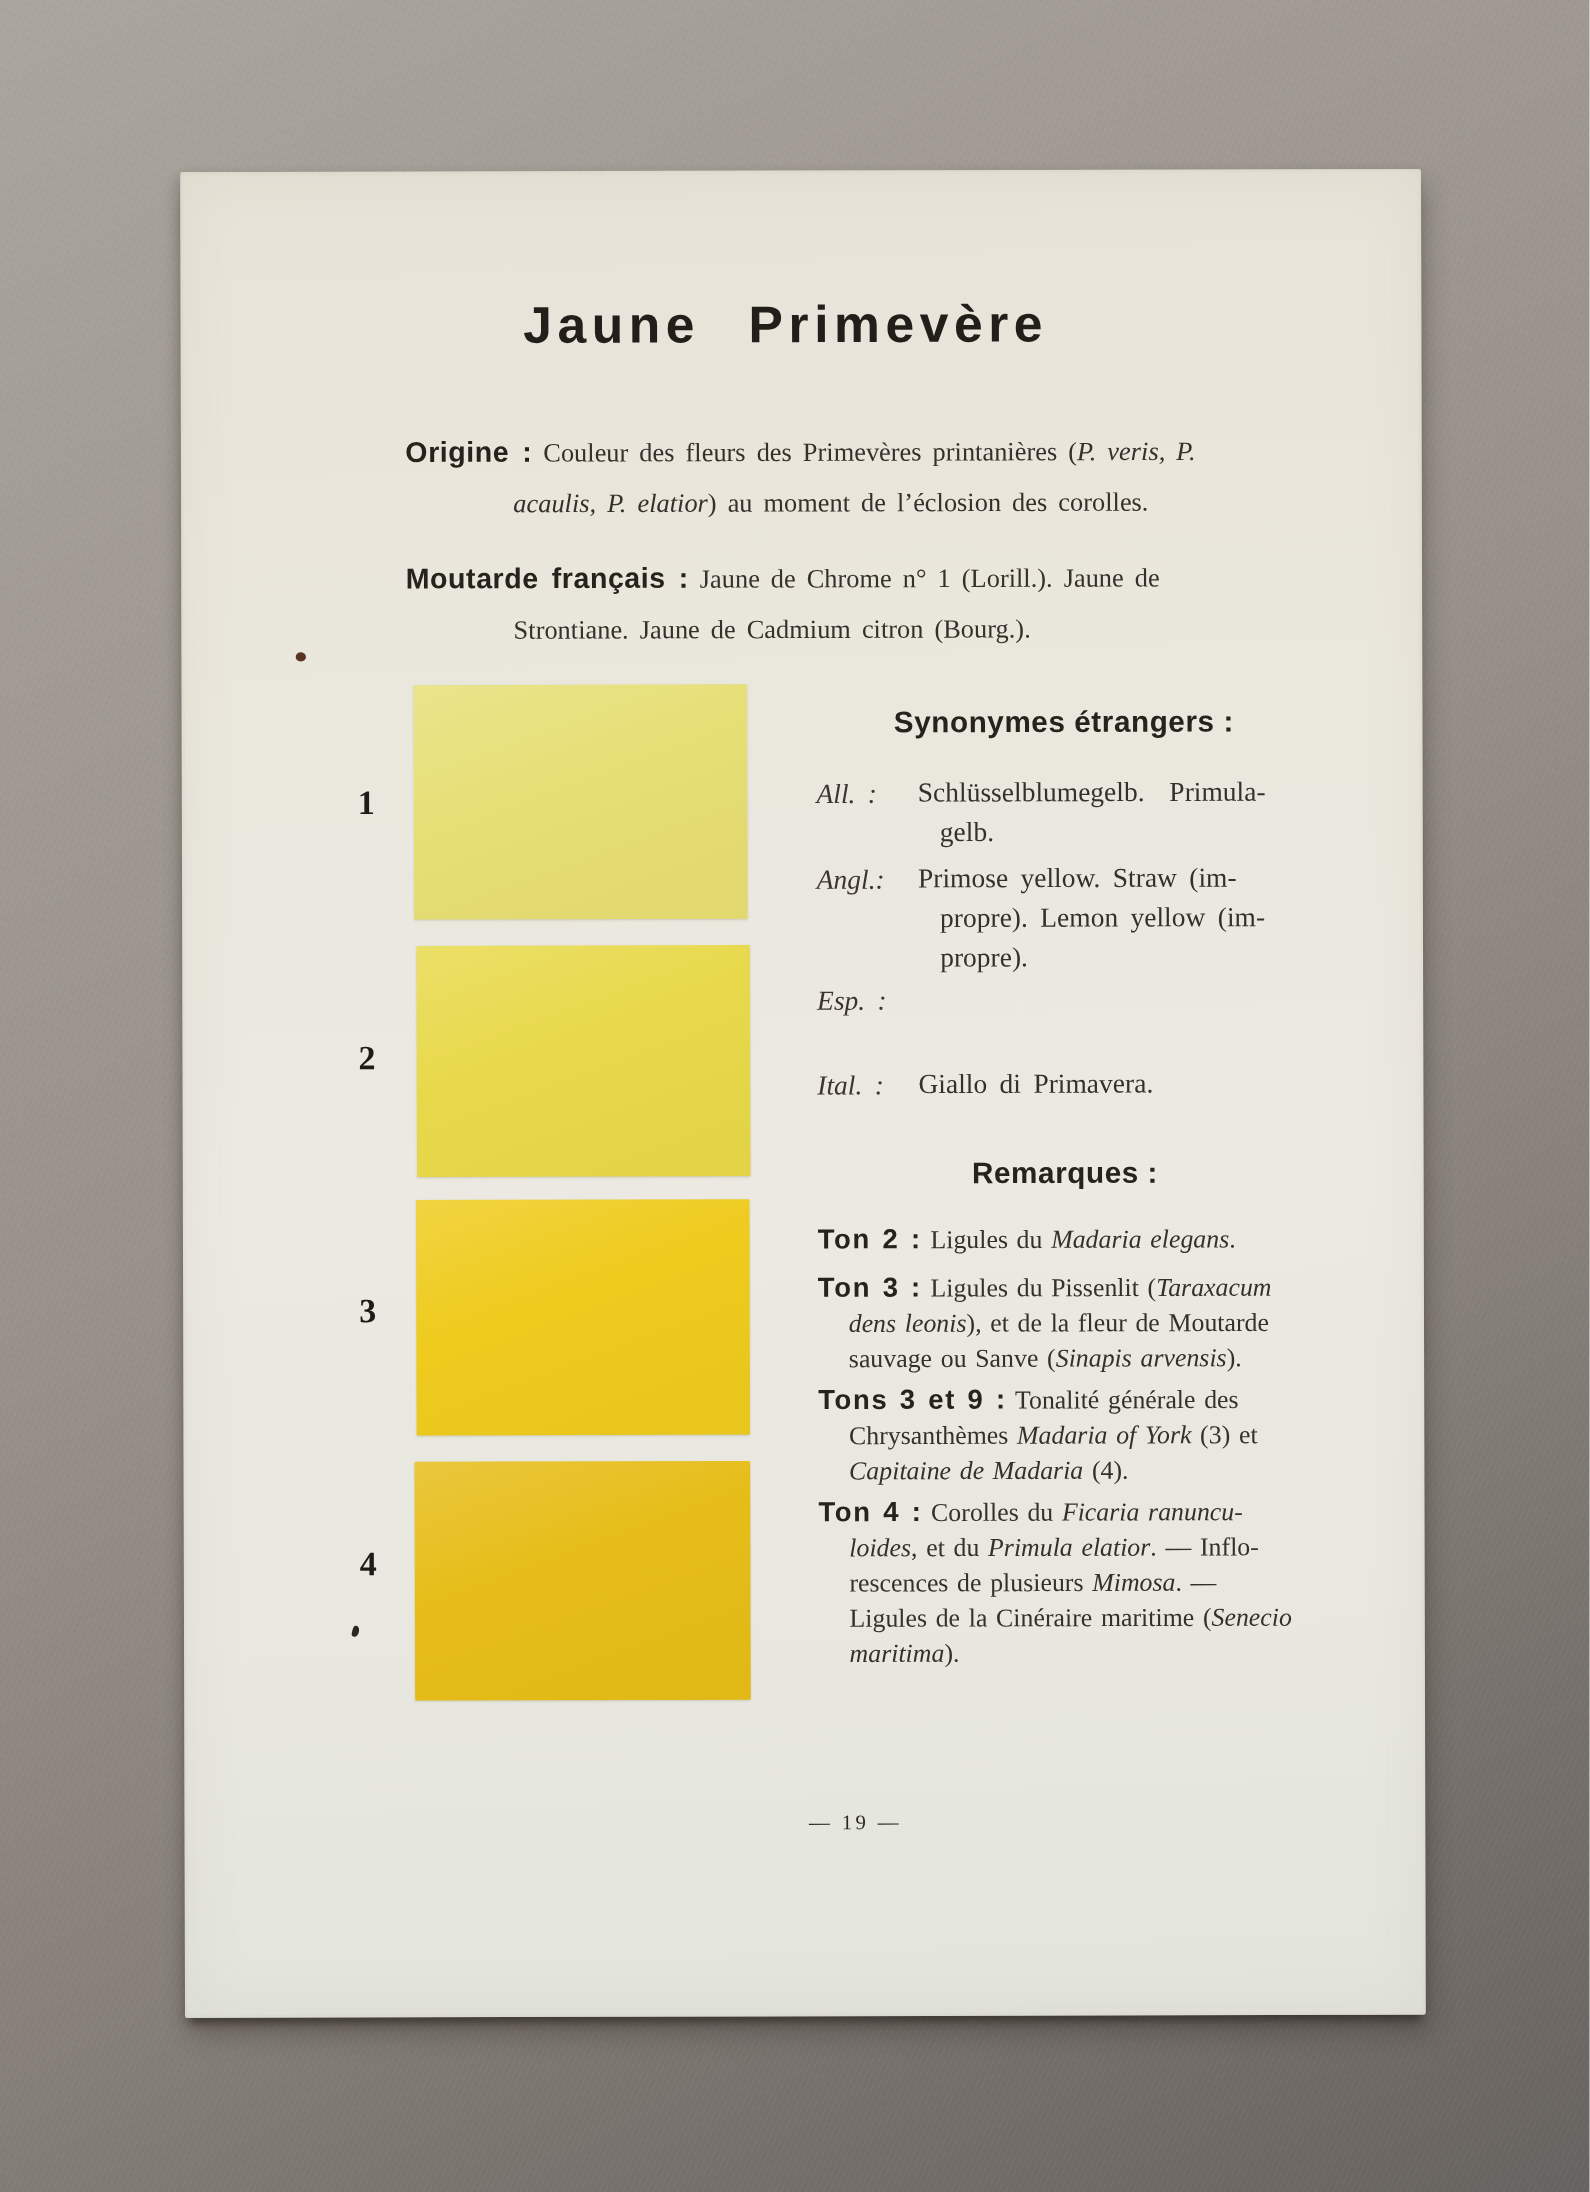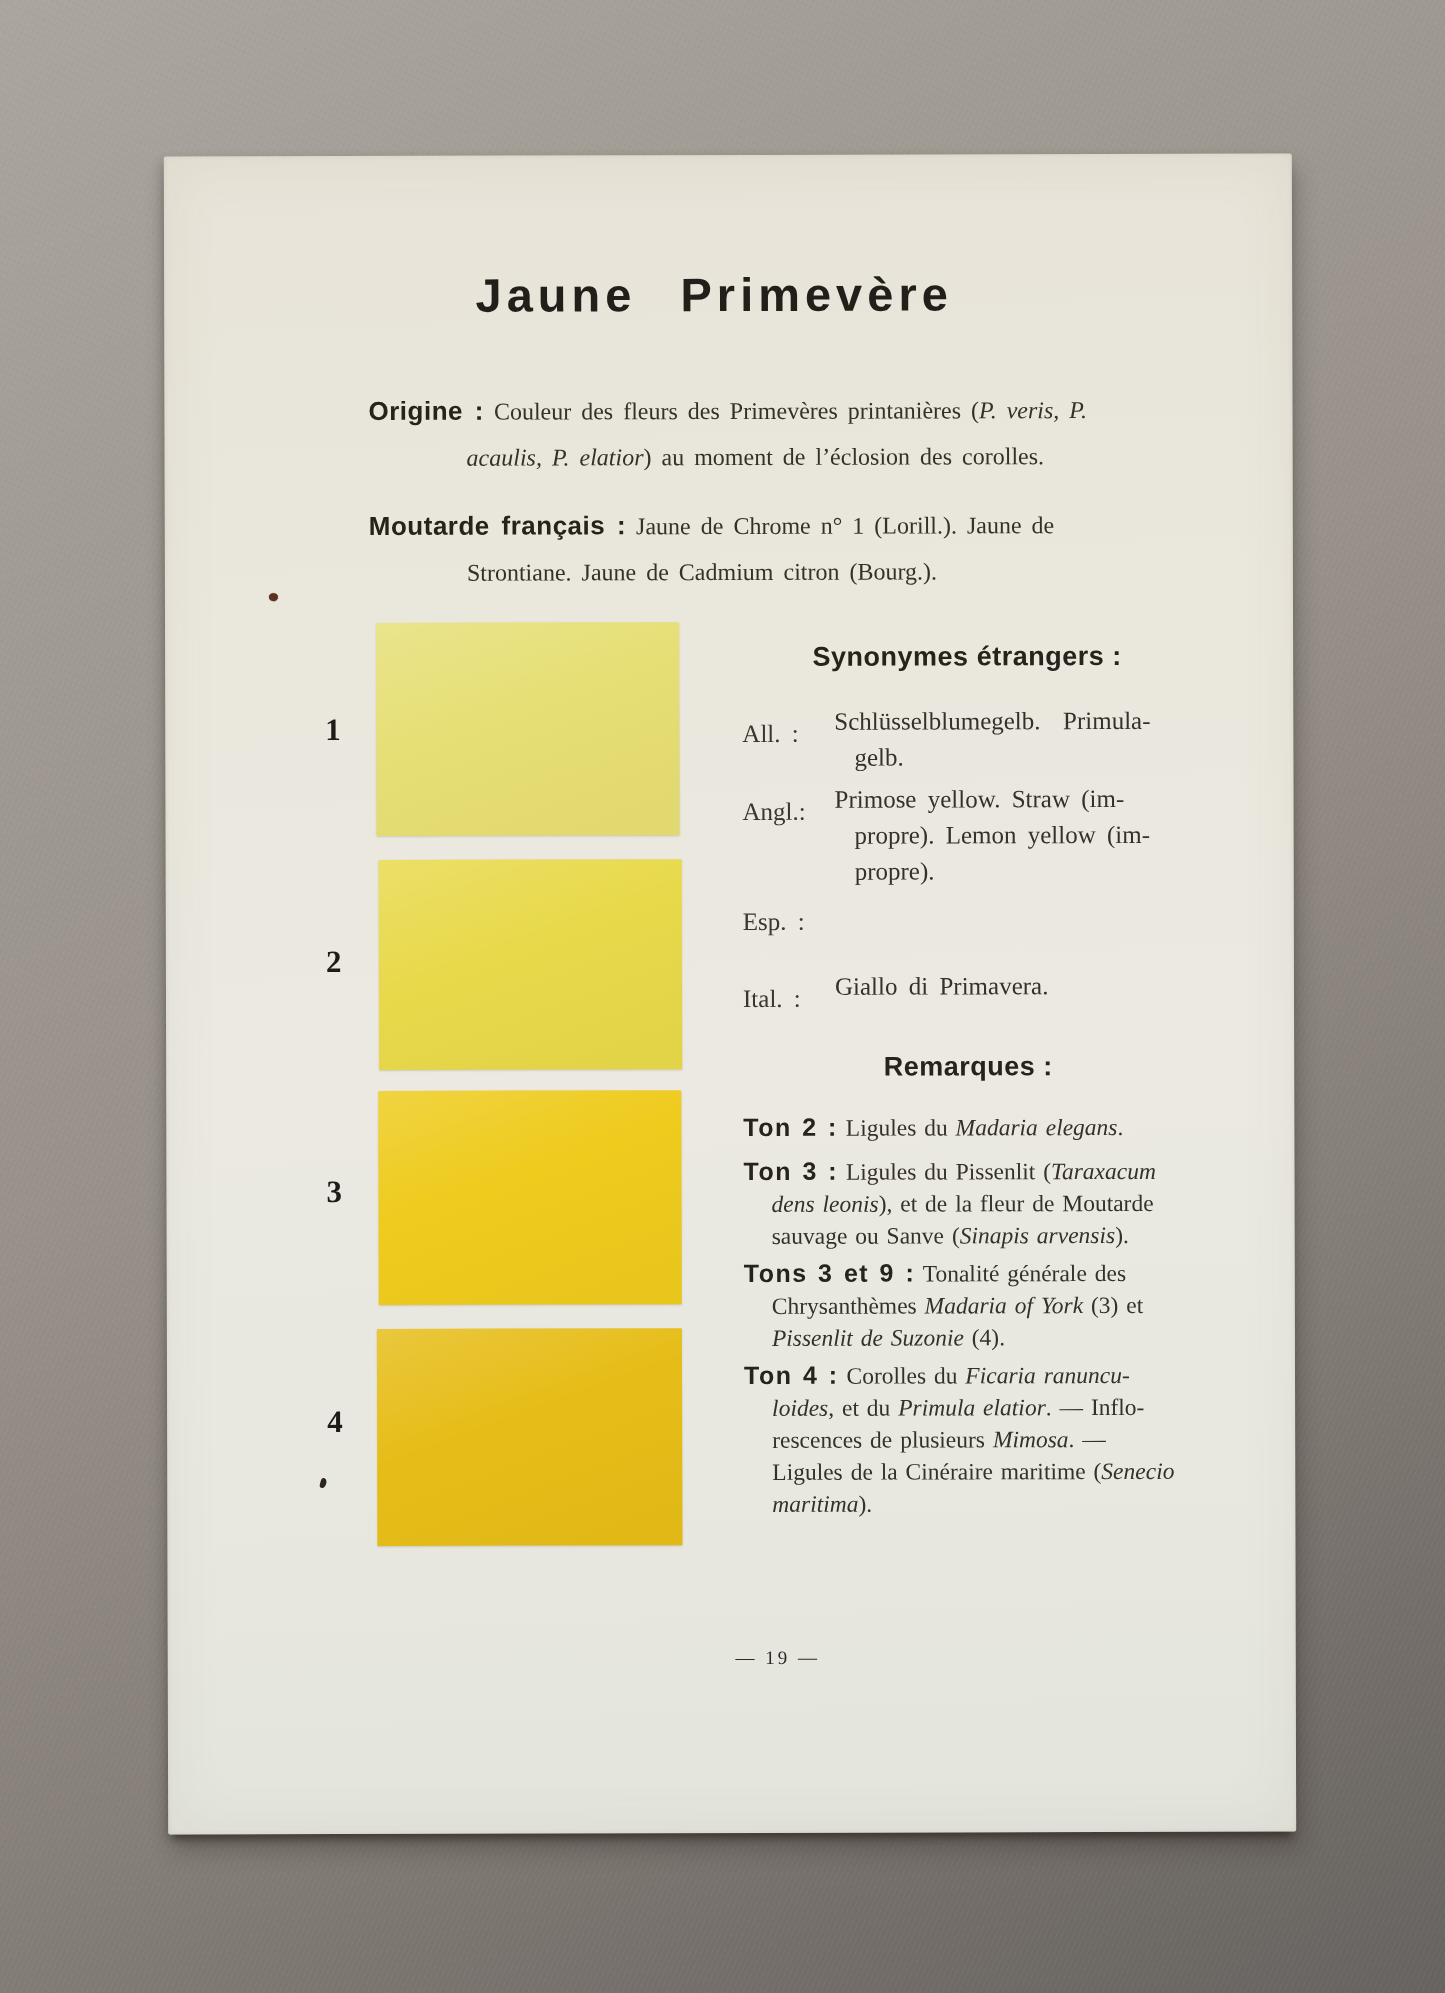--- a/index.html
+++ b/index.html
@@ -75,22 +75,22 @@
   .entry {
     position: absolute; margin: 0;
     left: 577px; width: 456px;
     font-size: 25px; line-height: 36px;
     color: #34302a;
     white-space: pre;
     word-spacing: 5px;
     padding-left: 112px; text-indent: -20px;
   }
   .entry .abbr {
-    position: absolute; left: 0; top: 12px;
-    text-indent: 0;
+    position: absolute; left: 0; top: 1px;
+    font-style: italic; text-indent: 0;
     color: #3a352e;
   }
   .e-all  { top: 549px; }
   .e-angl { top: 627px; }
   .e-esp  { top: 737px; }
   .e-ital { top: 814px; }
   .note {
     position: absolute; margin: 0;
     left: 577px; width: 478px;
     font-size: 23.5px; line-height: 32px;
@@ -191,21 +191,21 @@
   <h2 class="col-hd hd hd-rem">Remarques :</h2>
 
   <p class="note n-ton2"><span class="tonlbl">Ton 2 :</span><span><span> Ligules du </span><span class="i">Madaria elegans</span><span>.</span></span></p>
 
   <p class="note n-ton3"><span class="tonlbl">Ton 3 :</span><span><span> Ligules du Pissenlit (</span><span class="i">Taraxacum
 dens leonis</span><span>), et de la fleur de Moutarde
 sauvage ou Sanve (</span><span class="i">Sinapis arvensis</span><span>).</span></span></p>
 
   <p class="note n-tons34"><span class="tonlbl">Tons 3 et 9 :</span><span><span> Tonalité générale des
 Chrysanthèmes </span><span class="i">Madaria of York</span><span> (3) et
-</span><span class="i">Pissenlit de Suzonie</span><span> (4).</span></span></p>
+</span><span class="i">Capitaine de Madaria</span><span> (4).</span></span></p>
 
   <p class="note n-ton4"><span class="tonlbl">Ton 4 :</span><span><span> Corolles du </span><span class="i">Ficaria ranuncu-
 loides</span><span>, et du </span><span class="i">Primula elatior</span><span>. — Inflo-
 rescences de plusieurs </span><span class="i">Mimosa</span><span>. —
 Ligules de la Cinéraire maritime (</span><span class="i">Senecio
 maritima</span><span>).</span></span></p>
 
   <div class="pageno">— 19 —</div>
 
   <div class="speck speck-brown"></div>

